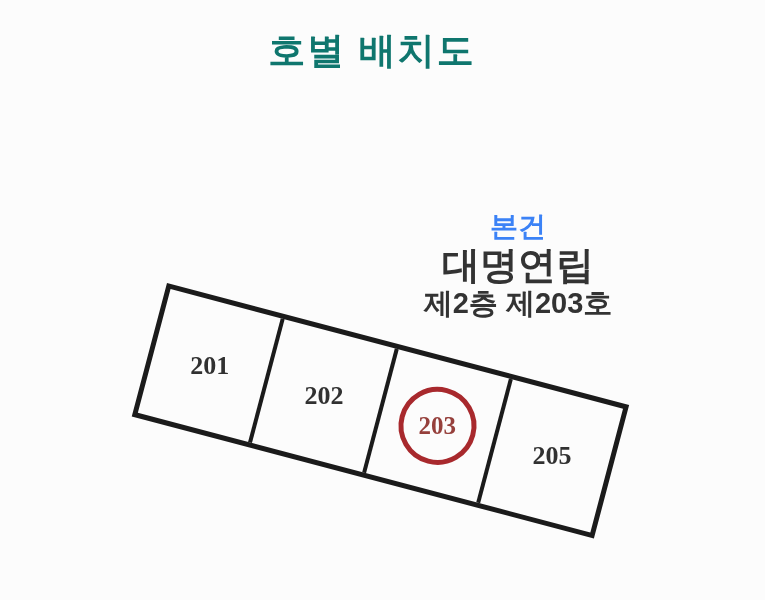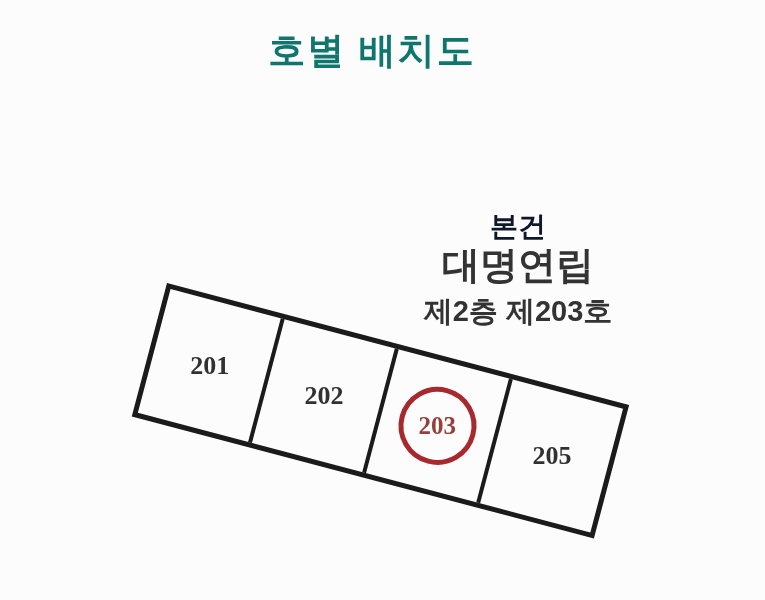--- a/index.html
+++ b/index.html
@@ -30,33 +30,32 @@
     position: absolute;
     top: 208px;
     left: 397px;
     width: 242px;
     text-align: center;
     font-weight: bold;
   }
   .annotation .subject {
     font-size: 28px;
     line-height: 38px;
-    color: #0f172a;
+    color: #3b82f6;
   }
   .annotation .building {
     font-size: 38px;
     line-height: 38px;
     color: #333333;
   }
   .annotation .unit {
     font-size: 29px;
     line-height: 38px;
     color: #333333;
     white-space: nowrap;
-    margin-top: 8px;
   }
   .floor-strip {
     position: absolute;
     left: 167px;
     top: 283px;
     width: 478px;
     height: 138px;
     box-sizing: border-box;
     border: 5px solid #1b1b1b;
     transform: rotate(14.8deg);

